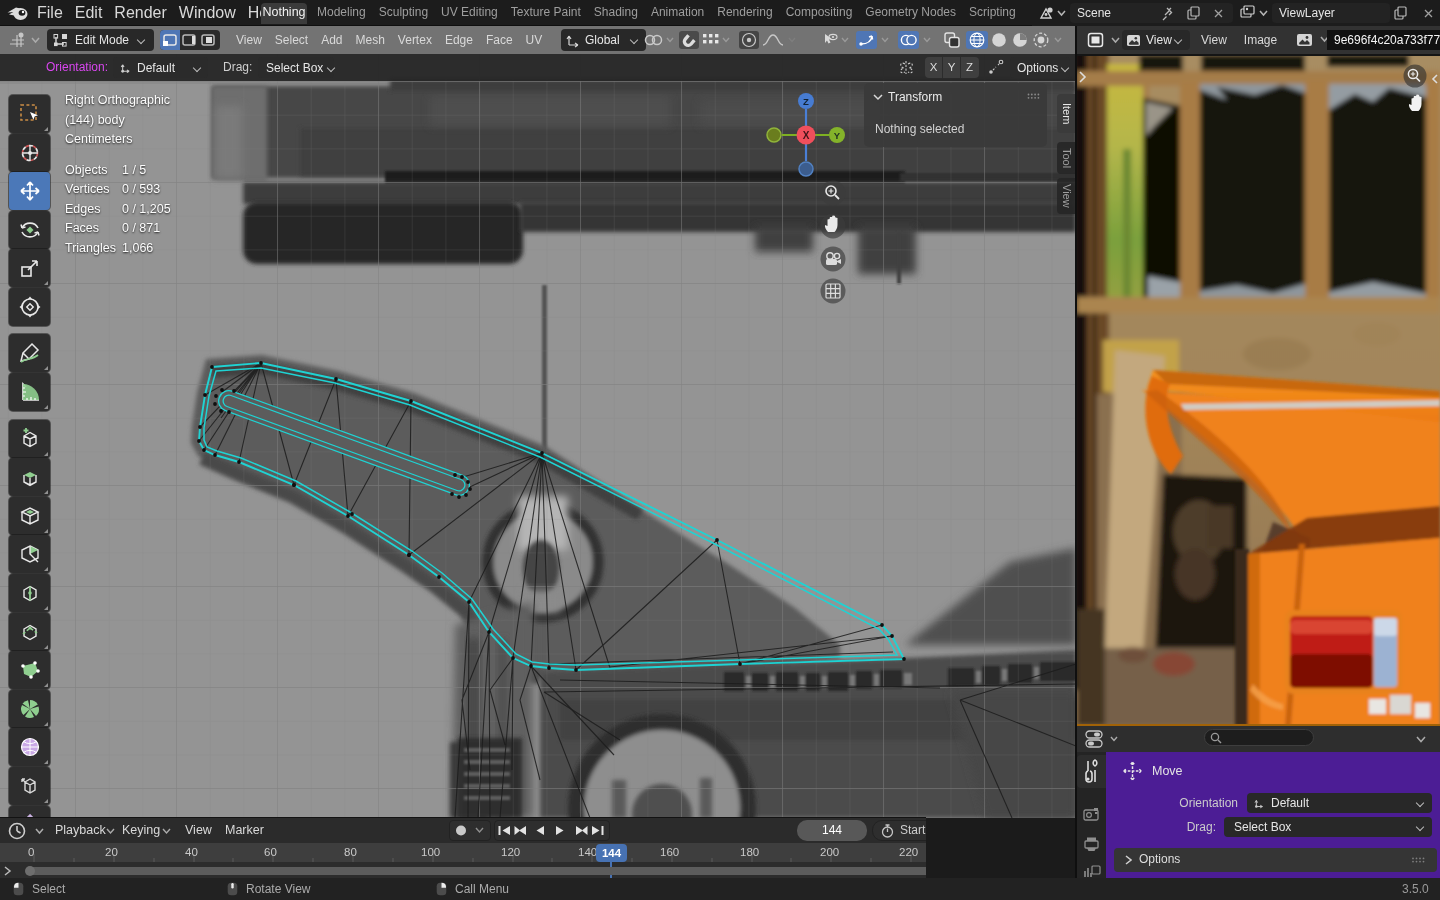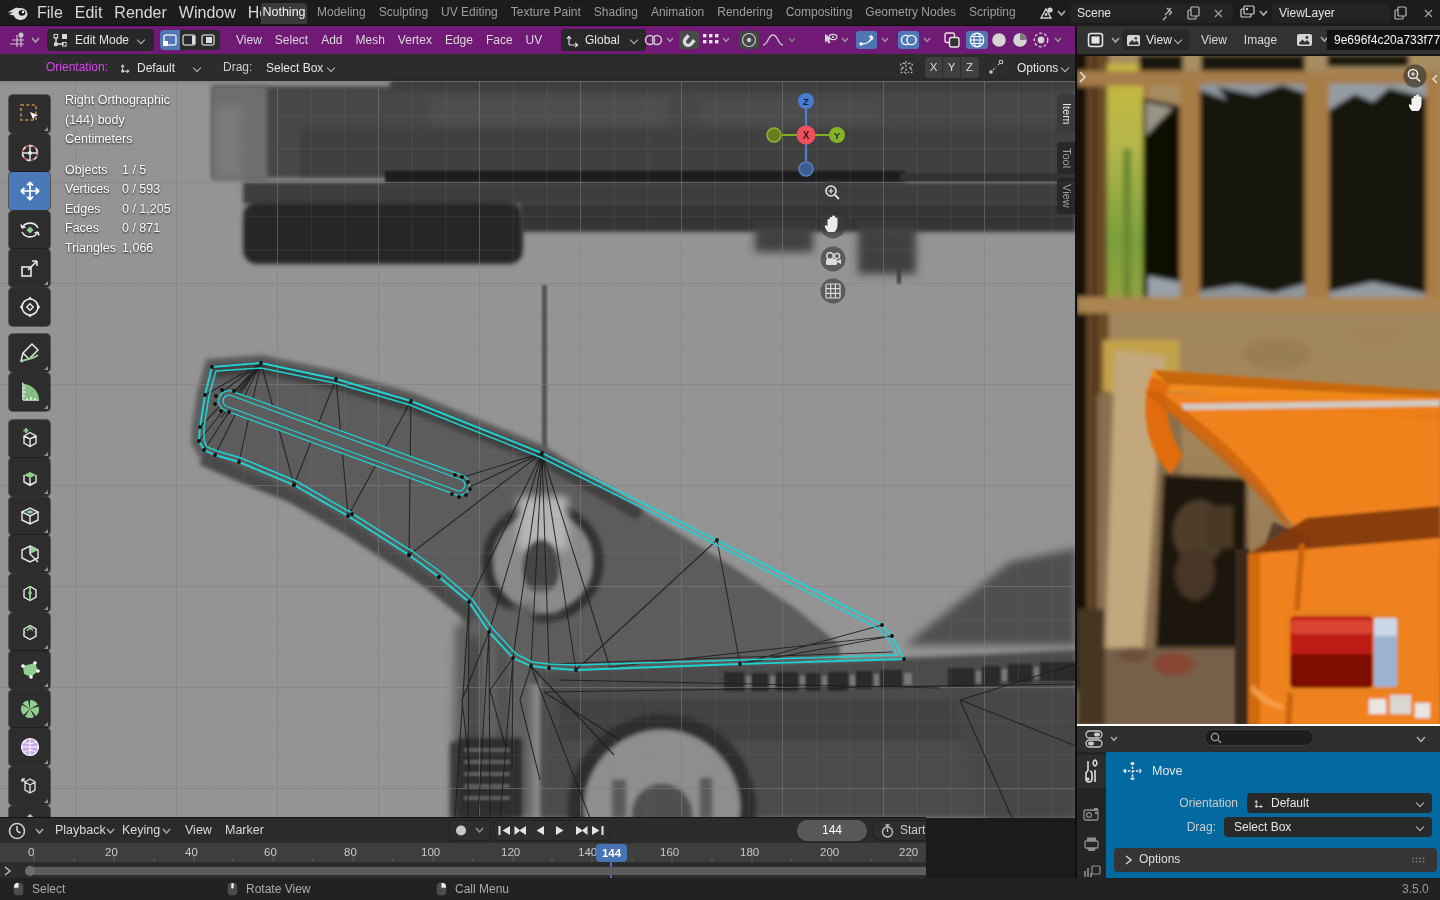--- a/index.html
+++ b/index.html
@@ -63,21 +63,21 @@
     <path d="M20 6 l3.5 4 l3.5 -4" fill="none" stroke="#b5b5b5" stroke-width="1.5"></path>
   </svg>
   <div class="abs" style="left:1272px;top:3px;width:118px;height:20px;background:#232323;border-radius:4px;color:#e4e4e4;font-size:12px;line-height:20px;padding-left:7px">ViewLayer</div>
   <svg class="abs" style="left:1394px;top:6px" width="44" height="15" viewBox="0 0 44 15">
     <rect x="1" y="4" width="8" height="9" rx="1" fill="none" stroke="#b9b9b9" stroke-width="1.2"></rect>
         <rect x="4" y="1" width="8" height="9" rx="1" fill="#1c1c1c" stroke="#b9b9b9" stroke-width="1.2"></rect>
     <path d="M31 4 l7 7 M38 4 l-7 7" stroke="#a0a0a0" stroke-width="1.3"></path>
   </svg>
 </div>
 
-<div class="abs" style="left:0;top:26px;width:1076px;height:28px;background:#701a75">
+<div class="abs" style="left:0;top:26px;width:1076px;height:28px;background:#737373">
   <svg class="abs" style="left:8px;top:5px" width="34" height="18" viewBox="0 0 34 18">
     <path d="M2 13 h14 M4 9 h12 M9 4 v12 M13 4 v12" stroke="#c6c6c6" stroke-width="1.2" fill="none"></path>
         <circle cx="13" cy="4" r="2.5" fill="#c6c6c6"></circle>
     <path d="M24 7 l3.5 4 l3.5 -4" fill="none" stroke="#ababab" stroke-width="1.5"></path>
   </svg>
   <div class="pill" style="position:absolute;left:47px;top:3px;width:107px;height:22px;padding-left:6px">
     <svg width="16" height="16" viewBox="0 0 16 16">
           <path d="M3 12 L3 5 M3 12 L11 12" stroke="#d8d8d8" stroke-width="1.4" fill="none"></path>
           <rect x="1" y="10.5" width="3.6" height="3.6" fill="#d8d8d8"></rect>
           <rect x="1" y="2.5" width="3.6" height="3.6" fill="none" stroke="#d8d8d8"></rect>
@@ -565,20 +565,39 @@
    <span>Vertices</span>
           <span>0 / 593</span>
    <span>Edges</span>
           <span>0 / 1,205</span>
    <span>Faces</span>
           <span>0 / 871</span>
    <span>Triangles</span>
           <span>1,066</span>
   </div>
 </div>
+<div class="abs" style="left:864px;top:29px;width:183px;height:64px;background:rgba(58,58,58,0.95);border-radius:5px">
+  <svg class="abs" style="left:8px;top:9px" width="12" height="10" viewBox="0 0 12 10">
+          <path d="M2 3 l4 4 l4 -4" stroke="#d8d8d8" stroke-width="1.5" fill="none"></path>
+        </svg>
+  <span class="abs" style="left:24px;top:7px;color:#eaeaea;font-size:12px">Transform</span>
+  <svg class="abs" style="left:163px;top:10px" width="13" height="8" viewBox="0 0 13 8">
+          <g fill="#8a8a8a">
+            <circle cx="1.5" cy="1.5" r="0.9"></circle>
+            <circle cx="4.8" cy="1.5" r="0.9"></circle>
+            <circle cx="8.1" cy="1.5" r="0.9"></circle>
+            <circle cx="11.4" cy="1.5" r="0.9"></circle>
+            <circle cx="1.5" cy="4.8" r="0.9"></circle>
+            <circle cx="4.8" cy="4.8" r="0.9"></circle>
+            <circle cx="8.1" cy="4.8" r="0.9"></circle>
+            <circle cx="11.4" cy="4.8" r="0.9"></circle>
+          </g>
+        </svg>
+  <span class="abs" style="left:11px;top:39px;color:#d2d2d2;font-size:12px">Nothing selected</span>
+</div>
 <div class="abs" style="left:1057px;top:40px;width:19px;height:39px;background:#3b3b3b;border-radius:4px 0 0 4px;color:#e8e8e8;font-size:11px;writing-mode:vertical-rl;text-align:center;line-height:19px">Item</div>
 <div class="abs" style="left:1057px;top:88px;width:19px;height:32px;background:rgba(36,36,36,0.85);border-radius:4px 0 0 4px;color:#9f9f9f;font-size:11px;writing-mode:vertical-rl;text-align:center;line-height:19px">Tool</div>
 <div class="abs" style="left:1057px;top:124px;width:19px;height:36px;background:rgba(36,36,36,0.85);border-radius:4px 0 0 4px;color:#9f9f9f;font-size:11px;writing-mode:vertical-rl;text-align:center;line-height:19px">View</div>
 </div>
 
 <div id="imged" class="abs" style="left:1077px;top:54px;width:363px;height:672px;background:#a28459;overflow:hidden">
 <svg width="363" height="672" viewBox="0 0 363 672" style="position:absolute;left:0;top:0">
  <defs>
   <filter id="pb" x="-20%" y="-20%" width="140%" height="140%">
             <feGaussianBlur stdDeviation="2.6"></feGaussianBlur>
@@ -671,21 +690,21 @@
  <circle cx="338" cy="22" r="11.5" fill="#2e2e2e" opacity="0.62"></circle>
  <circle cx="336" cy="20" r="4.6" fill="none" stroke="#eee" stroke-width="1.5"></circle>
         <path d="M339.5 24 L343 27.5" stroke="#eee" stroke-width="1.7"></path>
         <path d="M333.8 20 h4.4 M336 17.8 v4.4" stroke="#eee" stroke-width="1.1"></path>
  <path d="M335 57 c -2 -2 -3.5 -5 -3 -7 l 2.5 1 v -6.5 l 2 -0.5 l 0.5 -2 l 2 0 l 0.7 -1.5 l 2 0.3 l 0.8 1.8 l 2 0.5 v 7 c 0 3 -1.5 5.5 -3 6.9 Z" fill="#f2f2f2"></path>
  <path d="M3 18 l5 5 -5 5" stroke="#ddd" stroke-width="1.6" fill="none"></path>
  <path d="M360 21 l-4 4 4 4" stroke="#ddd" stroke-width="1.6" fill="none"></path>
 </svg>
 </div>
 
-<div id="props" class="abs" style="left:1077px;top:724px;width:363px;height:154px;background:#0369a1;overflow:hidden;border-top:2px solid #ffffff">
+<div id="props" class="abs" style="left:1077px;top:724px;width:363px;height:154px;background:#4c1d95;overflow:hidden;border-top:2px solid #a16207">
  <div class="abs" style="left:0;top:0;width:363px;height:26px;background:#2e2e2e"></div>
  <div class="abs" style="left:0;top:26px;width:29px;height:126px;background:#242424"></div>
  <div class="abs" style="left:0;top:29px;width:29px;height:33px;background:#2d2d2d;border-radius:4px 0 0 4px"></div>
  <svg class="abs" style="left:8px;top:3px" width="36" height="20" viewBox="0 0 36 20">
   <rect x="1" y="2" width="16" height="7" rx="3.5" fill="none" stroke="#c9c9c9" stroke-width="1.3"></rect>
         <rect x="1" y="11" width="16" height="7" rx="3.5" fill="none" stroke="#c9c9c9" stroke-width="1.3"></rect>
   <rect x="9" y="3.5" width="6" height="4" rx="2" fill="#c9c9c9"></rect>
         <rect x="3" y="12.5" width="6" height="4" rx="2" fill="#c9c9c9"></rect>
   <path d="M26 8 l3 3.5 3 -3.5" stroke="#ababab" stroke-width="1.4" fill="none"></path>
  </svg>

